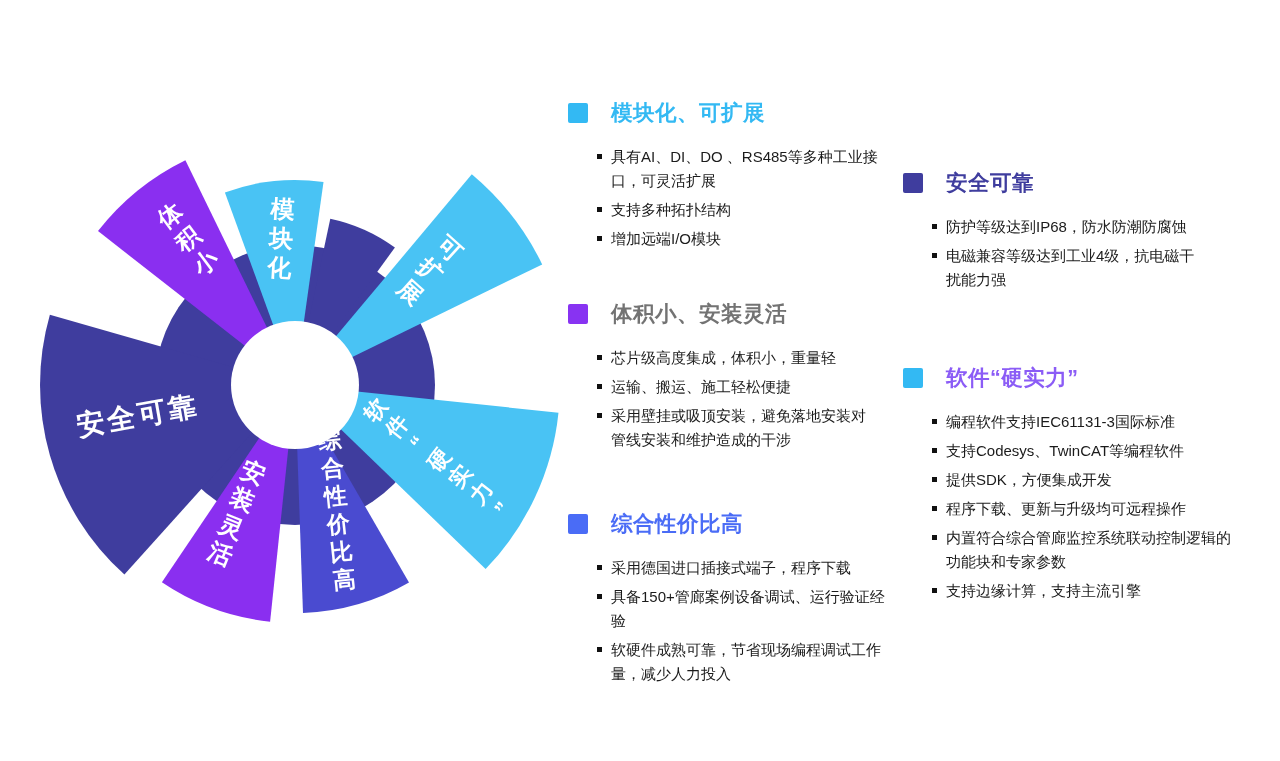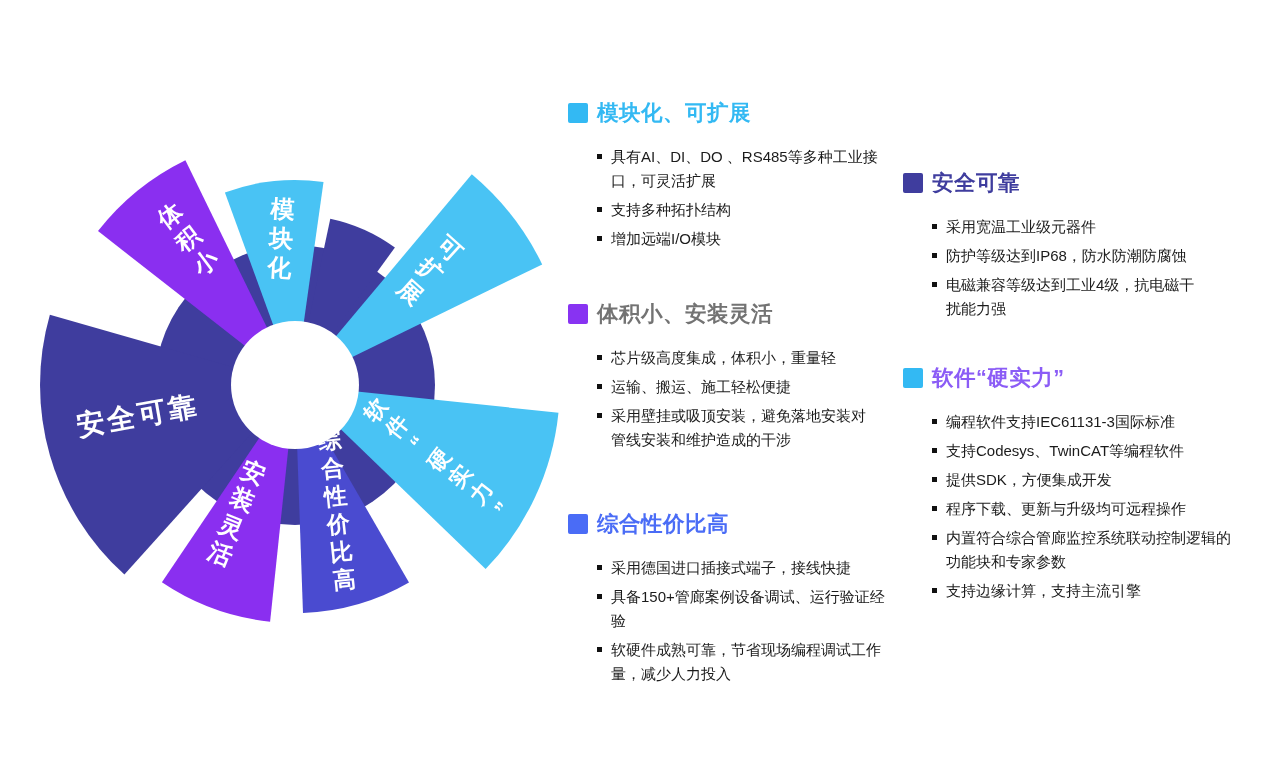--- a/index.html
+++ b/index.html
@@ -5,21 +5,21 @@
   html,body{margin:0;padding:0;}
   body{
     width:1280px;height:761px;background:#ffffff;position:relative;overflow:hidden;
     font-family:"Liberation Sans","DejaVu Sans",sans-serif;
   }
   .page{position:absolute;inset:0;}
   .diagram-wrap{position:absolute;left:15px;top:105px;width:560px;height:560px;}
   .seg-label{fill:#ffffff;font-weight:bold;text-anchor:middle;dominant-baseline:central;letter-spacing:2px;}
   .seg-label.line{letter-spacing:3px;}
   .panel{position:absolute;}
-  .panel-head{display:flex;align-items:center;gap:9px;}
+  .panel-head{display:flex;align-items:center;gap:23px;}
   .sq{width:20px;height:20px;border-radius:2px;flex:none;}
   .panel-title{margin:0;font-size:21.5px;font-weight:bold;letter-spacing:0.5px;}
   .bullets{list-style:none;margin:18px 0 0 28px;padding:0;}
   .bullets li{position:relative;padding-left:15px;margin-bottom:5px;font-size:15px;line-height:1.6;color:#1b1b1b;}
   .marker{position:absolute;left:1px;top:0.62em;width:5px;height:5px;background:#111111;}
   .panel-modular{left:568px;top:98px;width:322px;}
   .panel-size{left:568px;top:299px;width:300px;}
   .panel-cost{left:568px;top:509px;width:318px;}
   .panel-safety{left:903px;top:168px;width:298px;}
   .panel-software{left:903px;top:363px;width:342px;}
@@ -71,32 +71,31 @@
           <li><span class="marker"></span><span>运输、搬运、施工轻松便捷</span></li>
           <li><span class="marker"></span><span>采用壁挂或吸顶安装，避免落地安装对管线安装和维护造成的干涉</span></li>
         </ul>
       </section>
       <section class="panel panel-cost">
         <div class="panel-head">
           <span class="sq" style="background: rgb(74, 108, 246);"></span>
           <h3 class="panel-title" style="color: rgb(74, 108, 246);">综合性价比高</h3>
         </div>
         <ul class="bullets">
-          <li><span class="marker"></span><span>采用德国进口插接式端子，接线快捷</span></li>
+          <li><span class="marker"></span><span>采用德国进口插接式端子，程序下载</span></li>
           <li><span class="marker"></span><span>具备150+管廊案例设备调试、运行验证经验</span></li>
           <li><span class="marker"></span><span>软硬件成熟可靠，节省现场编程调试工作量，减少人力投入</span></li>
         </ul>
       </section>
       <section class="panel panel-safety">
         <div class="panel-head">
           <span class="sq" style="background: rgb(63, 61, 158);"></span>
           <h3 class="panel-title" style="color: rgb(63, 61, 158);">安全可靠</h3>
         </div>
         <ul class="bullets">
-          <li><span class="marker"></span><span>采用宽温工业级元器件</span></li>
           <li><span class="marker"></span><span>防护等级达到IP68，防水防潮防腐蚀</span></li>
           <li><span class="marker"></span><span>电磁兼容等级达到工业4级，抗电磁干扰能力强</span></li>
         </ul>
       </section>
       <section class="panel panel-software">
         <div class="panel-head">
           <span class="sq" style="background: rgb(51, 185, 243);"></span>
           <h3 class="panel-title" style="color: #8b5cf6;">软件“硬实力”</h3>
         </div>
         <ul class="bullets">

